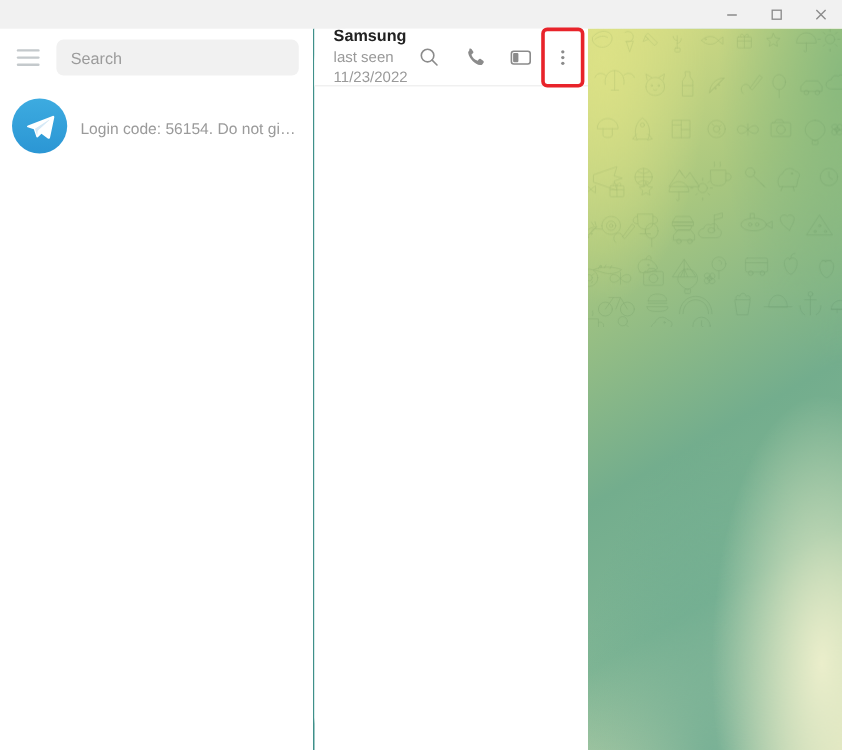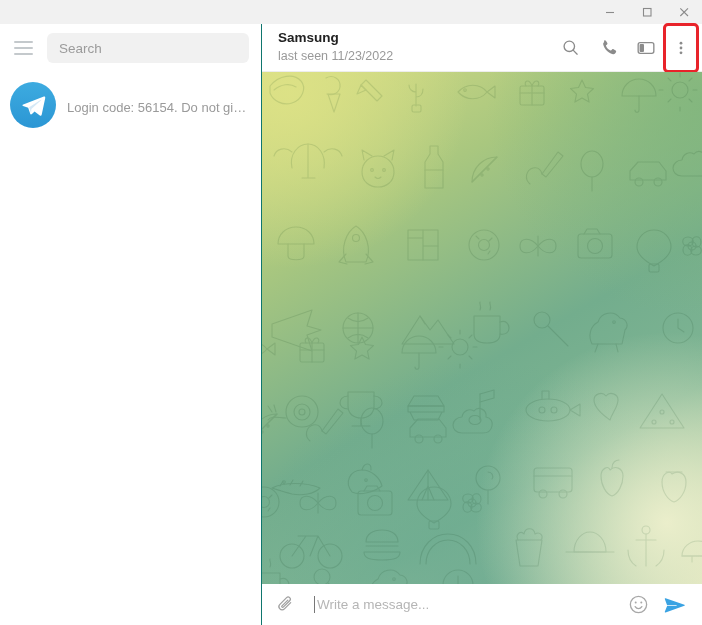--- a/index.html
+++ b/index.html
@@ -103,21 +103,21 @@
     padding-left: 8px;
   }
   .chat-preview {
     margin-top: 16px;
     font-size: 13px; color: #9a9a9a;
     white-space: nowrap; overflow: hidden; text-overflow: ellipsis;
   }
 
   
   .chat-panel {
-    flex: 1; display: flex; flex-direction: column; min-width: 0;
+    flex: 1; display: flex; min-width: 0;
     background: #ffffff;
     border-radius: 27px;
   }
   .chat-header {
     height: 48px; flex: 0 0 48px;
     display: flex; align-items: center;
     padding: 0 6px 0 16px;
     background: #ffffff;
     border-bottom: 1px solid #ededed;
   }
@@ -470,40 +470,16 @@
             </g>
             <pattern id="doodlepat" width="440" height="515" patternUnits="userSpaceOnUse">
               <use href="#dd" x="0" y="0"></use>
               <use href="#dd" x="-220" y="257" opacity="0.95"></use>
             </pattern>
           </defs>
           <rect width="440" height="515" fill="url(#doodlepat)"></rect>
         </svg>
       </div>
 
-      <div class="composer">
-        <div class="cbtn">
-          <svg width="20" height="20" viewBox="0 0 24 24" fill="none" aria-hidden="true">
-            <path d="M17.6 9.1l-7.5 7.5c-1.6 1.6-4 1.6-5.4 0-1.5-1.5-1.5-3.9 0-5.4l8-8c1-1 2.7-1 3.7 0 1 1 1 2.7 0 3.7l-7.7 7.7c-.4.4-1.1.4-1.5 0-.4-.4-.4-1.1 0-1.5l7-7" stroke="#a0a0a0" stroke-width="1.5" stroke-linecap="round"></path>
-          </svg>
-        </div>
-        <div class="msg-input">
-          <div class="caret"></div>
-          <span class="msg-placeholder">Write a message...</span>
-        </div>
-        <div class="cbtn">
-          <svg width="21" height="21" viewBox="0 0 24 24" fill="none" aria-hidden="true">
-            <circle cx="12" cy="12" r="9.3" stroke="#a8a8a8" stroke-width="1.5"></circle>
-            <circle cx="8.8" cy="9.8" r="1.15" fill="#a8a8a8"></circle>
-            <circle cx="15.2" cy="9.8" r="1.15" fill="#a8a8a8"></circle>
-            <path d="M8.2 14.4c1 1.6 2.3 2.4 3.8 2.4s2.8-.8 3.8-2.4" stroke="#a8a8a8" stroke-width="1.5" stroke-linecap="round"></path>
-          </svg>
-        </div>
-        <div class="send-btn">
-          <svg width="24" height="24" viewBox="0 0 24 24" aria-hidden="true">
-            <path d="M2.6 5.2l18.8 6.6c.6.2.6.8 0 1L2.6 19.4c-.6.2-1-.2-.8-.7l2.3-5.8h9.3c.4 0 .4-.6 0-.6H4.1L1.8 6c-.2-.6.2-1 .8-.8z" fill="#3aa3e3"></path>
-          </svg>
-        </div>
-      </div>
 
     </div>
   </div>
 </div>
 
 </body></html>

